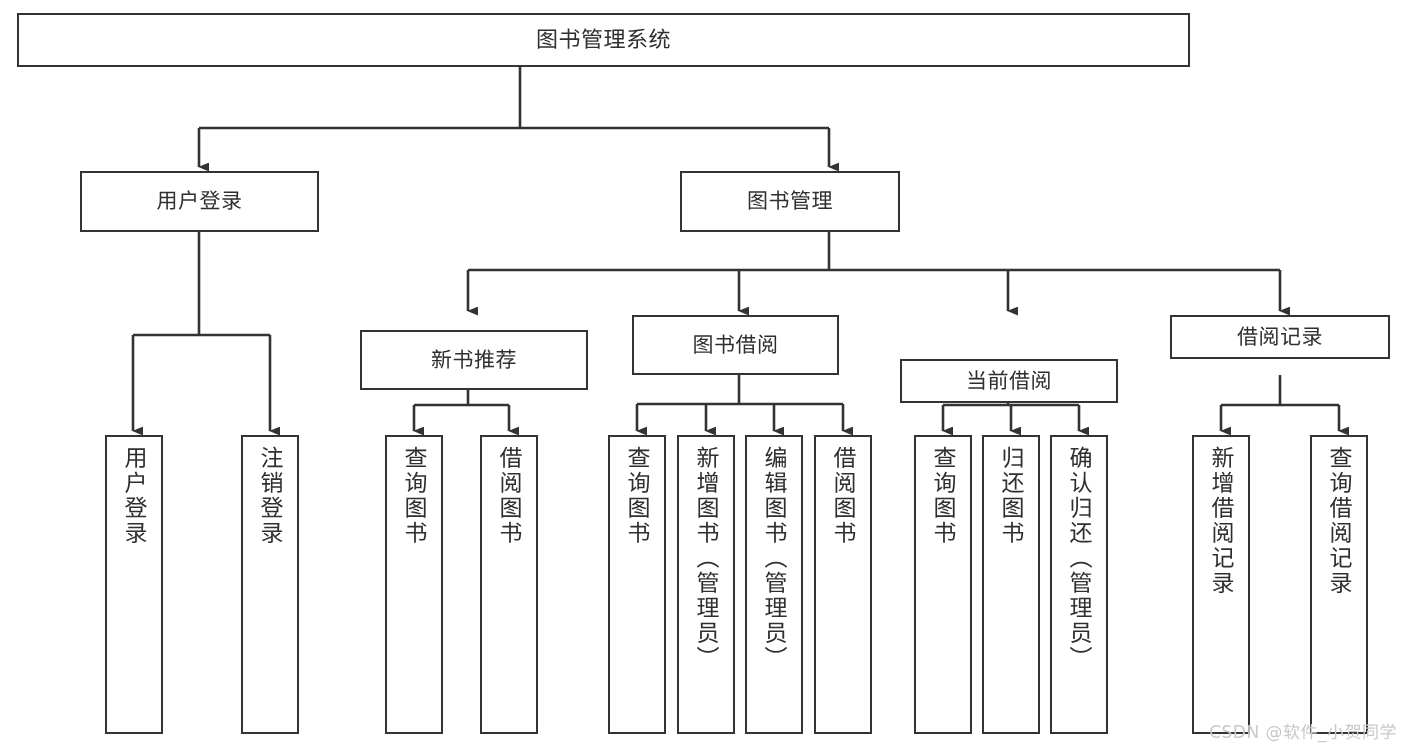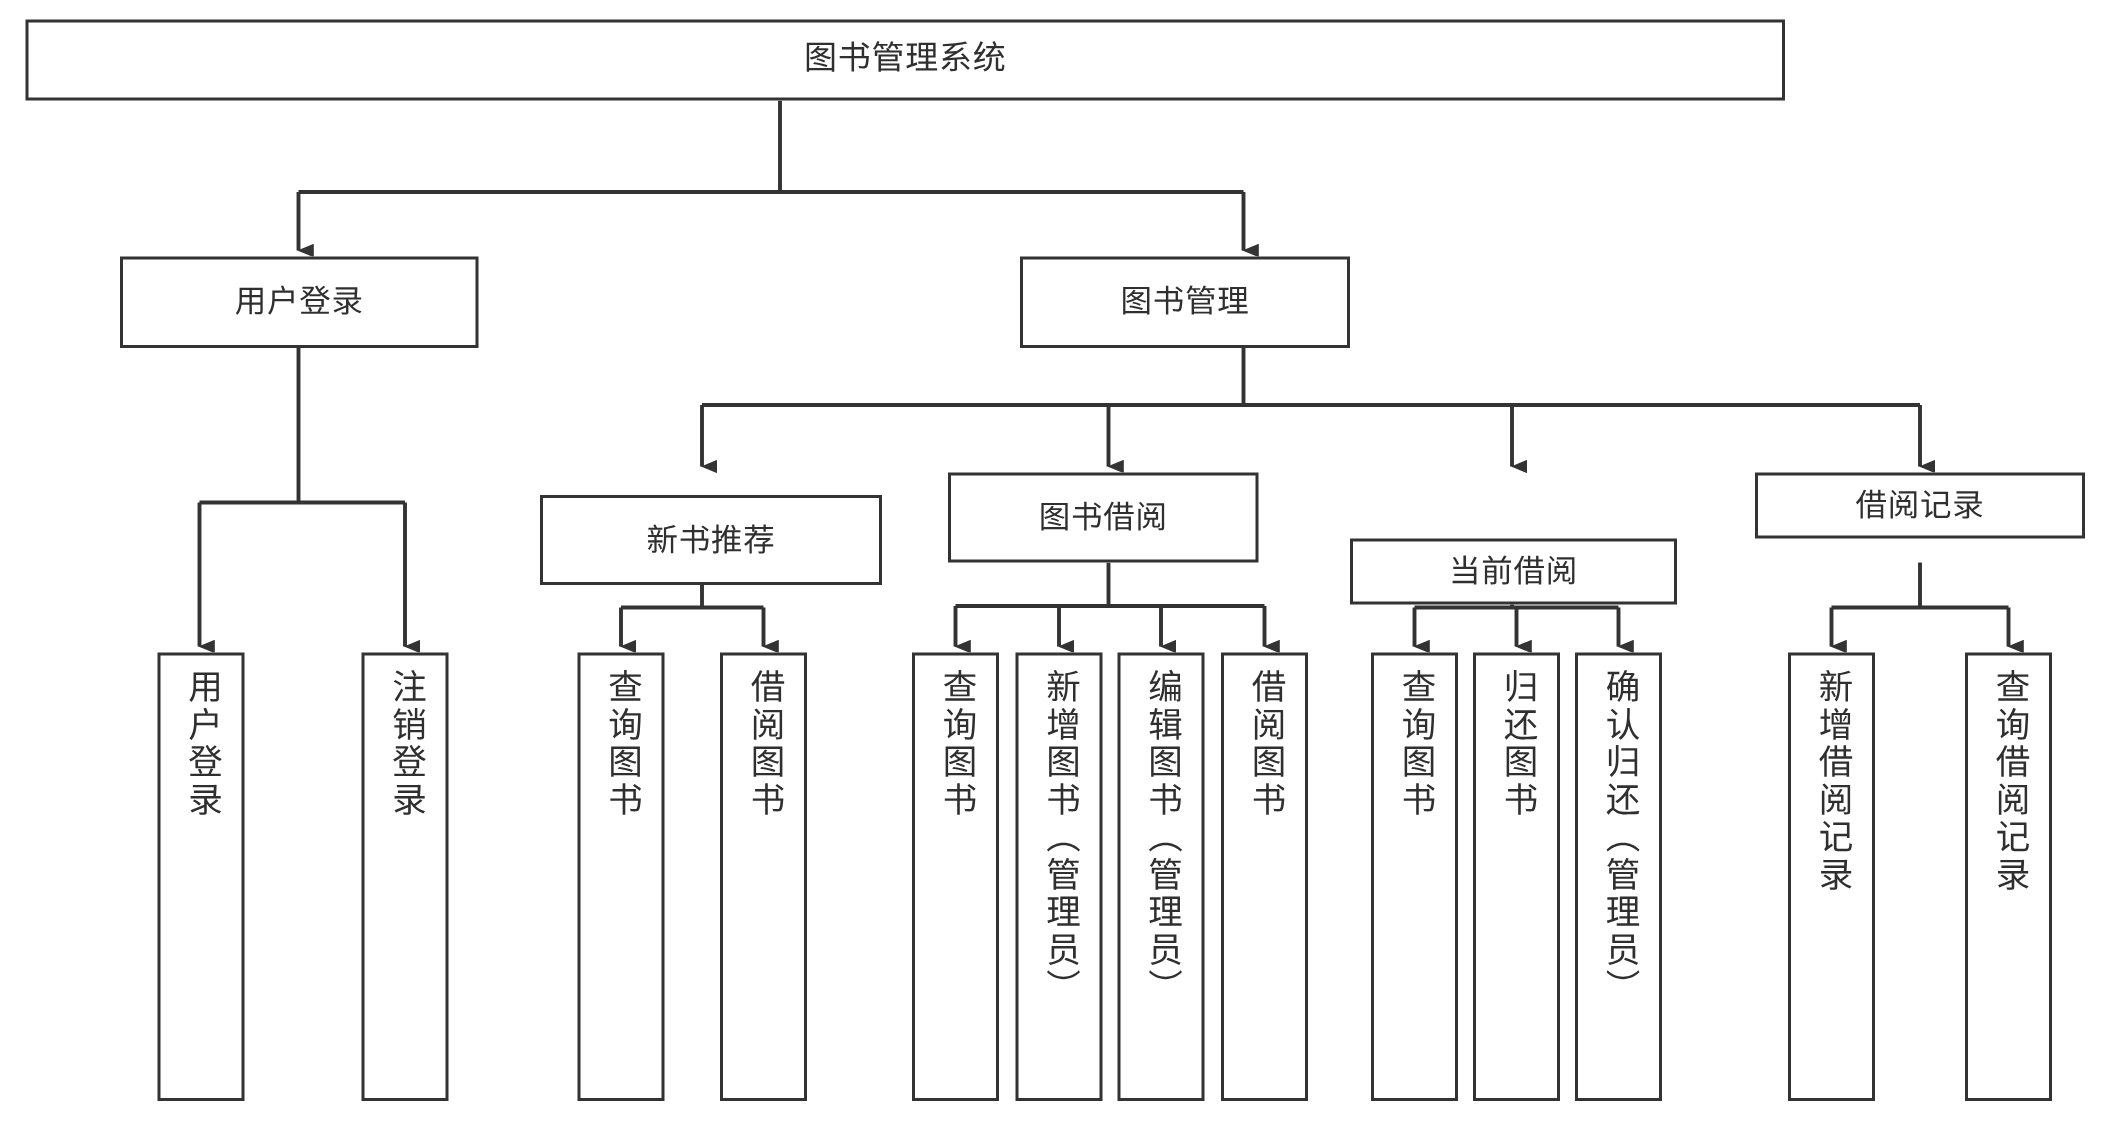--- a/index.html
+++ b/index.html
@@ -205,14 +205,15 @@
   </div>
 
   <div class="node leaf" style="left:1192px; top:435px; width:58px; height:299px;">
     <span class="node-label">新增借阅记录</span>
   </div>
 
   <div class="node leaf" style="left:1310px; top:435px; width:58px; height:299px;">
     <span class="node-label">查询借阅记录</span>
   </div>
 
+  <div id="watermark">CSDN @软件_小贺同学</div>
 
 </div>
 
 </body></html>

